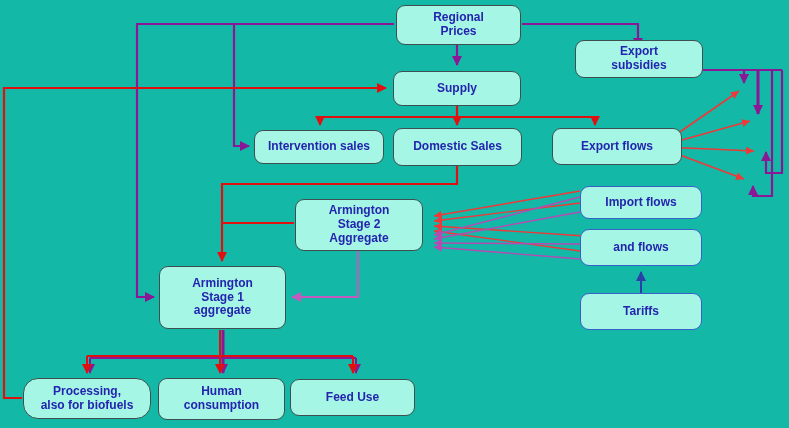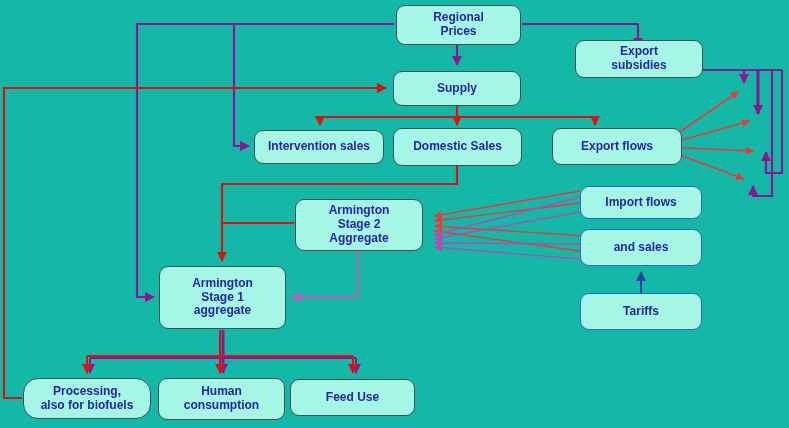--- a/index.html
+++ b/index.html
@@ -112,21 +112,21 @@
   <div class="node" style="left:393px;top:71px;width:128px;height:35px;">Supply</div>
   <div class="node" style="left:575px;top:40px;width:128px;height:38px;">Export
 subsidies</div>
   <div class="node" style="left:254px;top:130px;width:130px;height:34px;text-align:right;">Intervention sales</div>
   <div class="node" style="left:393px;top:128px;width:129px;height:38px;">Domestic Sales</div>
   <div class="node" style="left:532px;top:128px;width:130px;height:37px;margin-left:20px;">Export flows</div>
   <div class="node" style="left:295px;top:199px;width:128px;height:52px;">Armington
 Stage 2
 Aggregate</div>
   <div class="node blue" style="left:580px;top:186px;width:122px;height:33px;">Import flows</div>
-  <div class="node blue" style="left:580px;top:229px;width:122px;height:37px;">and sales</div>
+  <div class="node blue" style="left:580px;top:229px;width:122px;height:37px;">and flows</div>
   <div class="node blue" style="left:580px;top:293px;width:122px;height:37px;">Tariffs</div>
   <div class="node" style="left:159px;top:266px;width:127px;height:63px;">Armington
 Stage 1
 aggregate</div>
   <div class="node" style="left:23px;top:378px;width:128px;height:41px;border-radius:15px;">Processing,
 also for biofuels</div>
   <div class="node" style="left:158px;top:378px;width:127px;height:42px;">Human
 consumption</div>
   <div class="node" style="left:290px;top:379px;width:125px;height:37px;">Feed Use</div>
 

